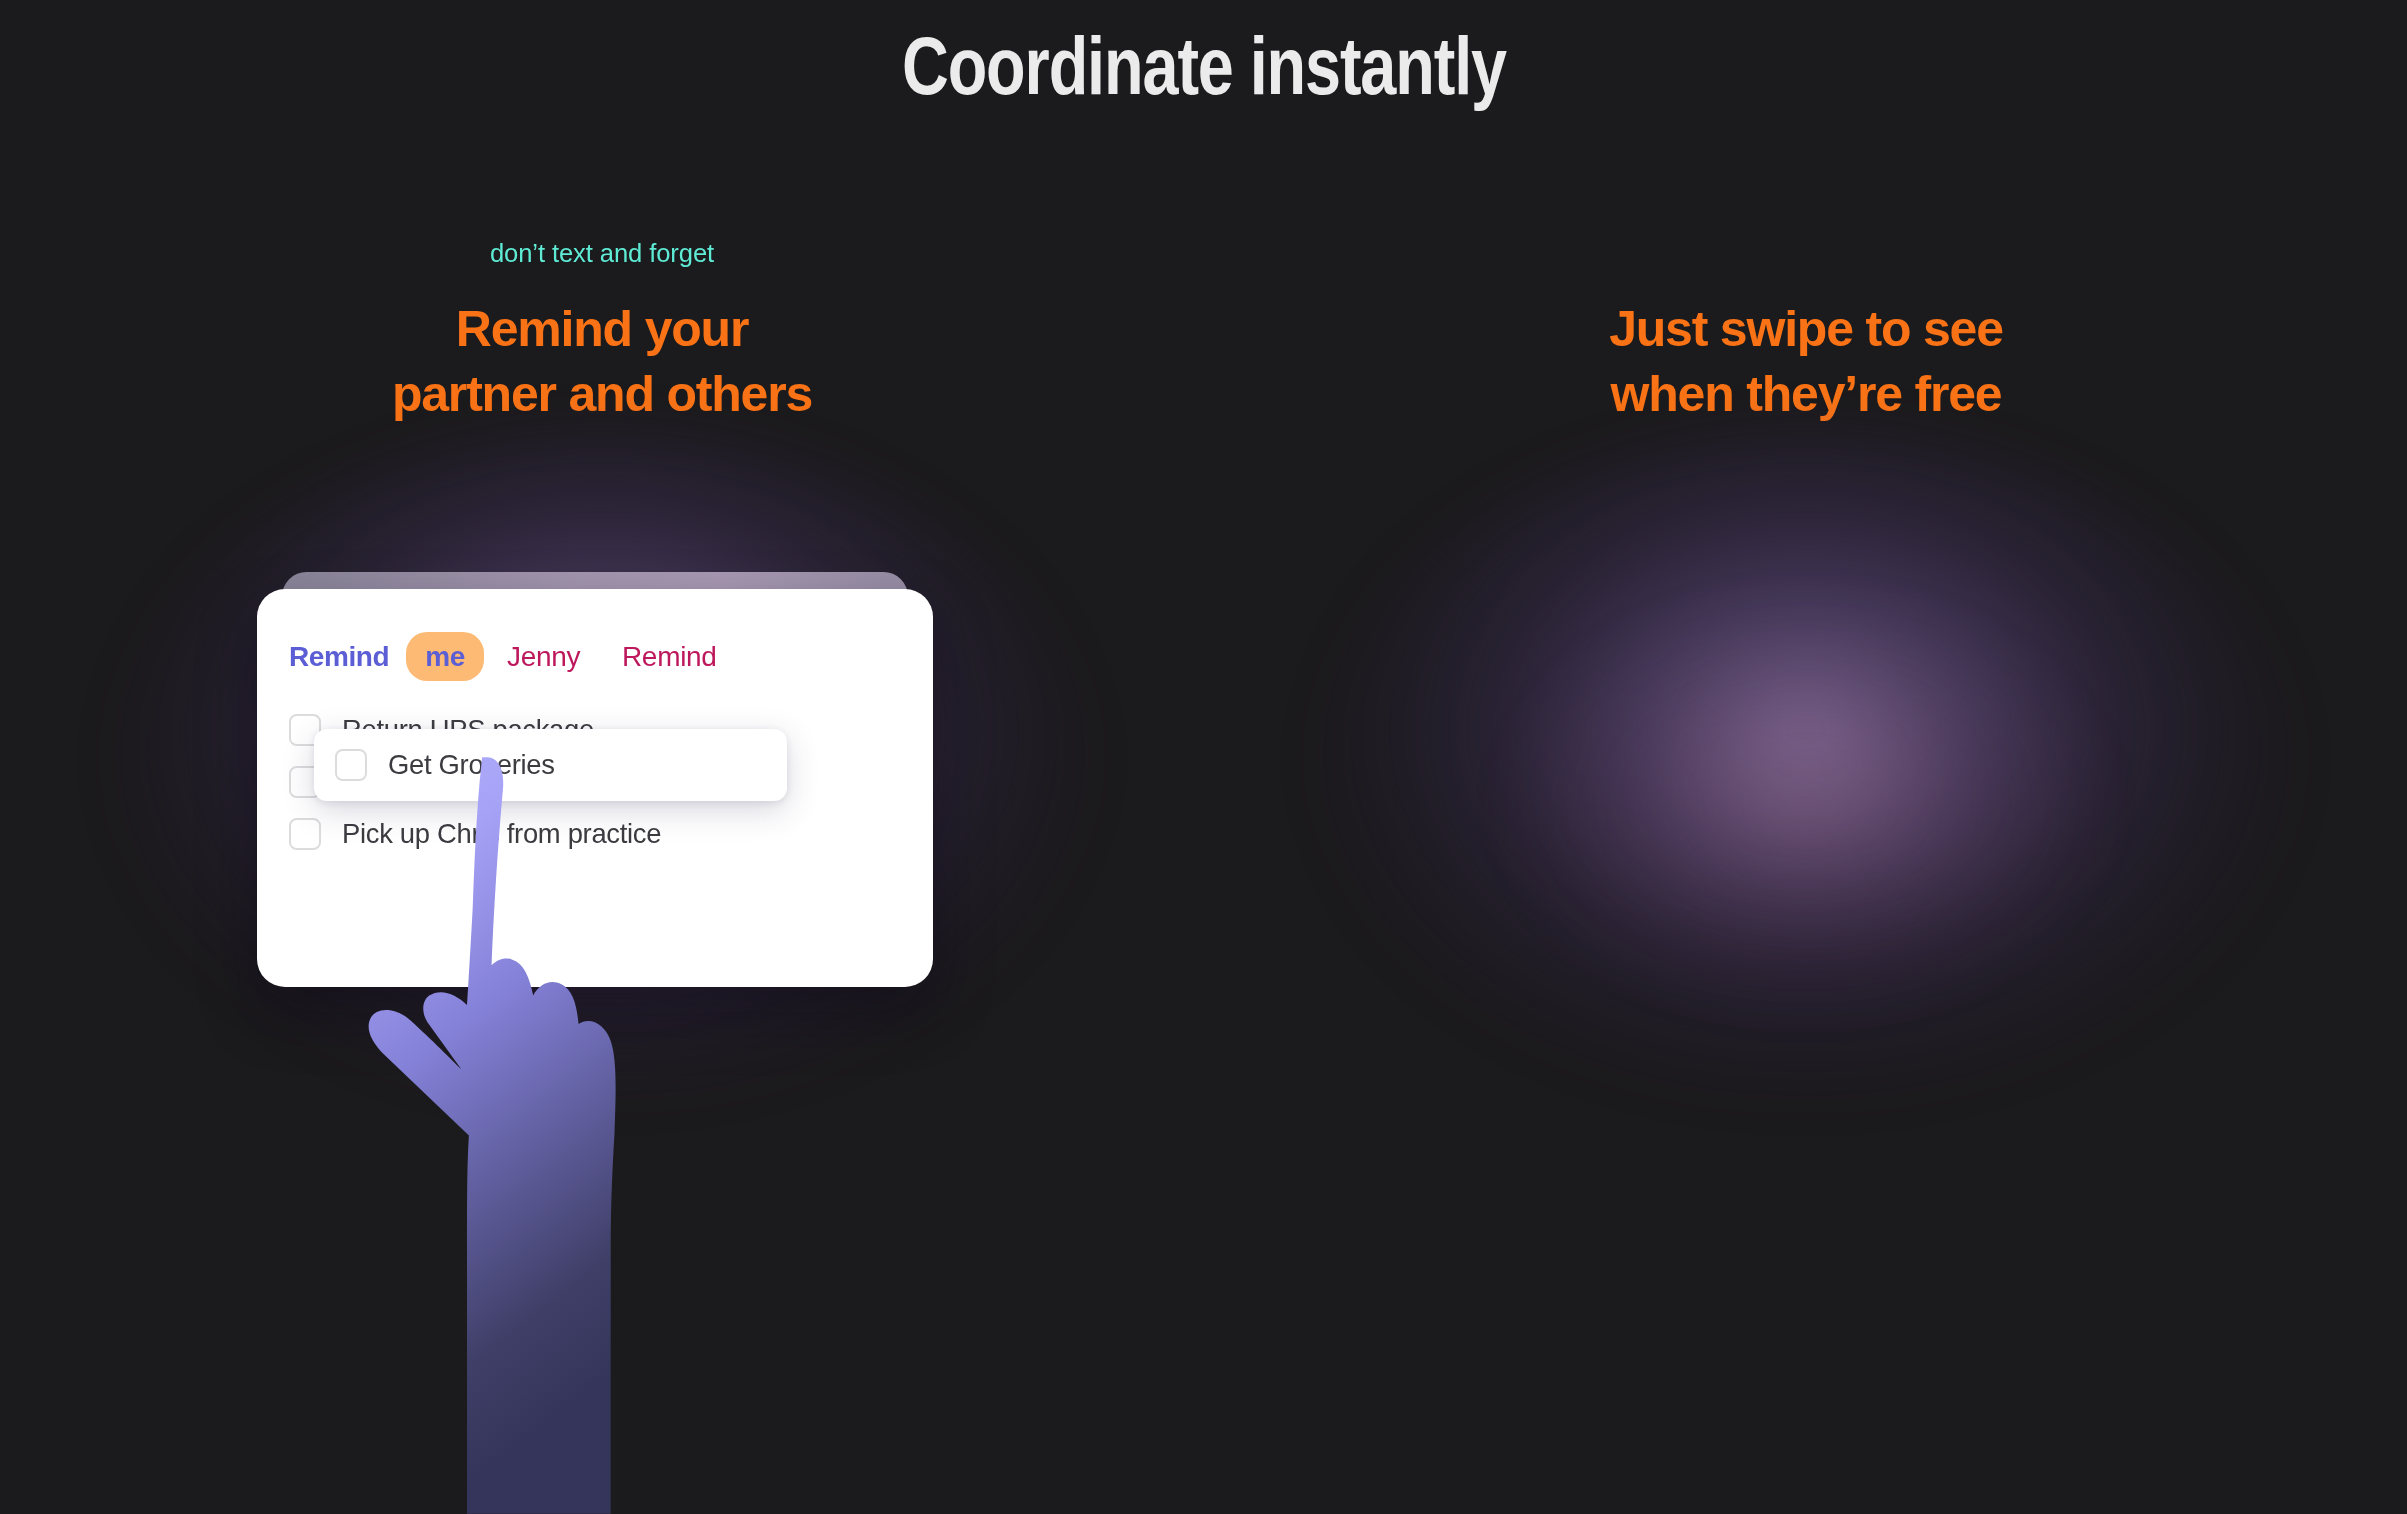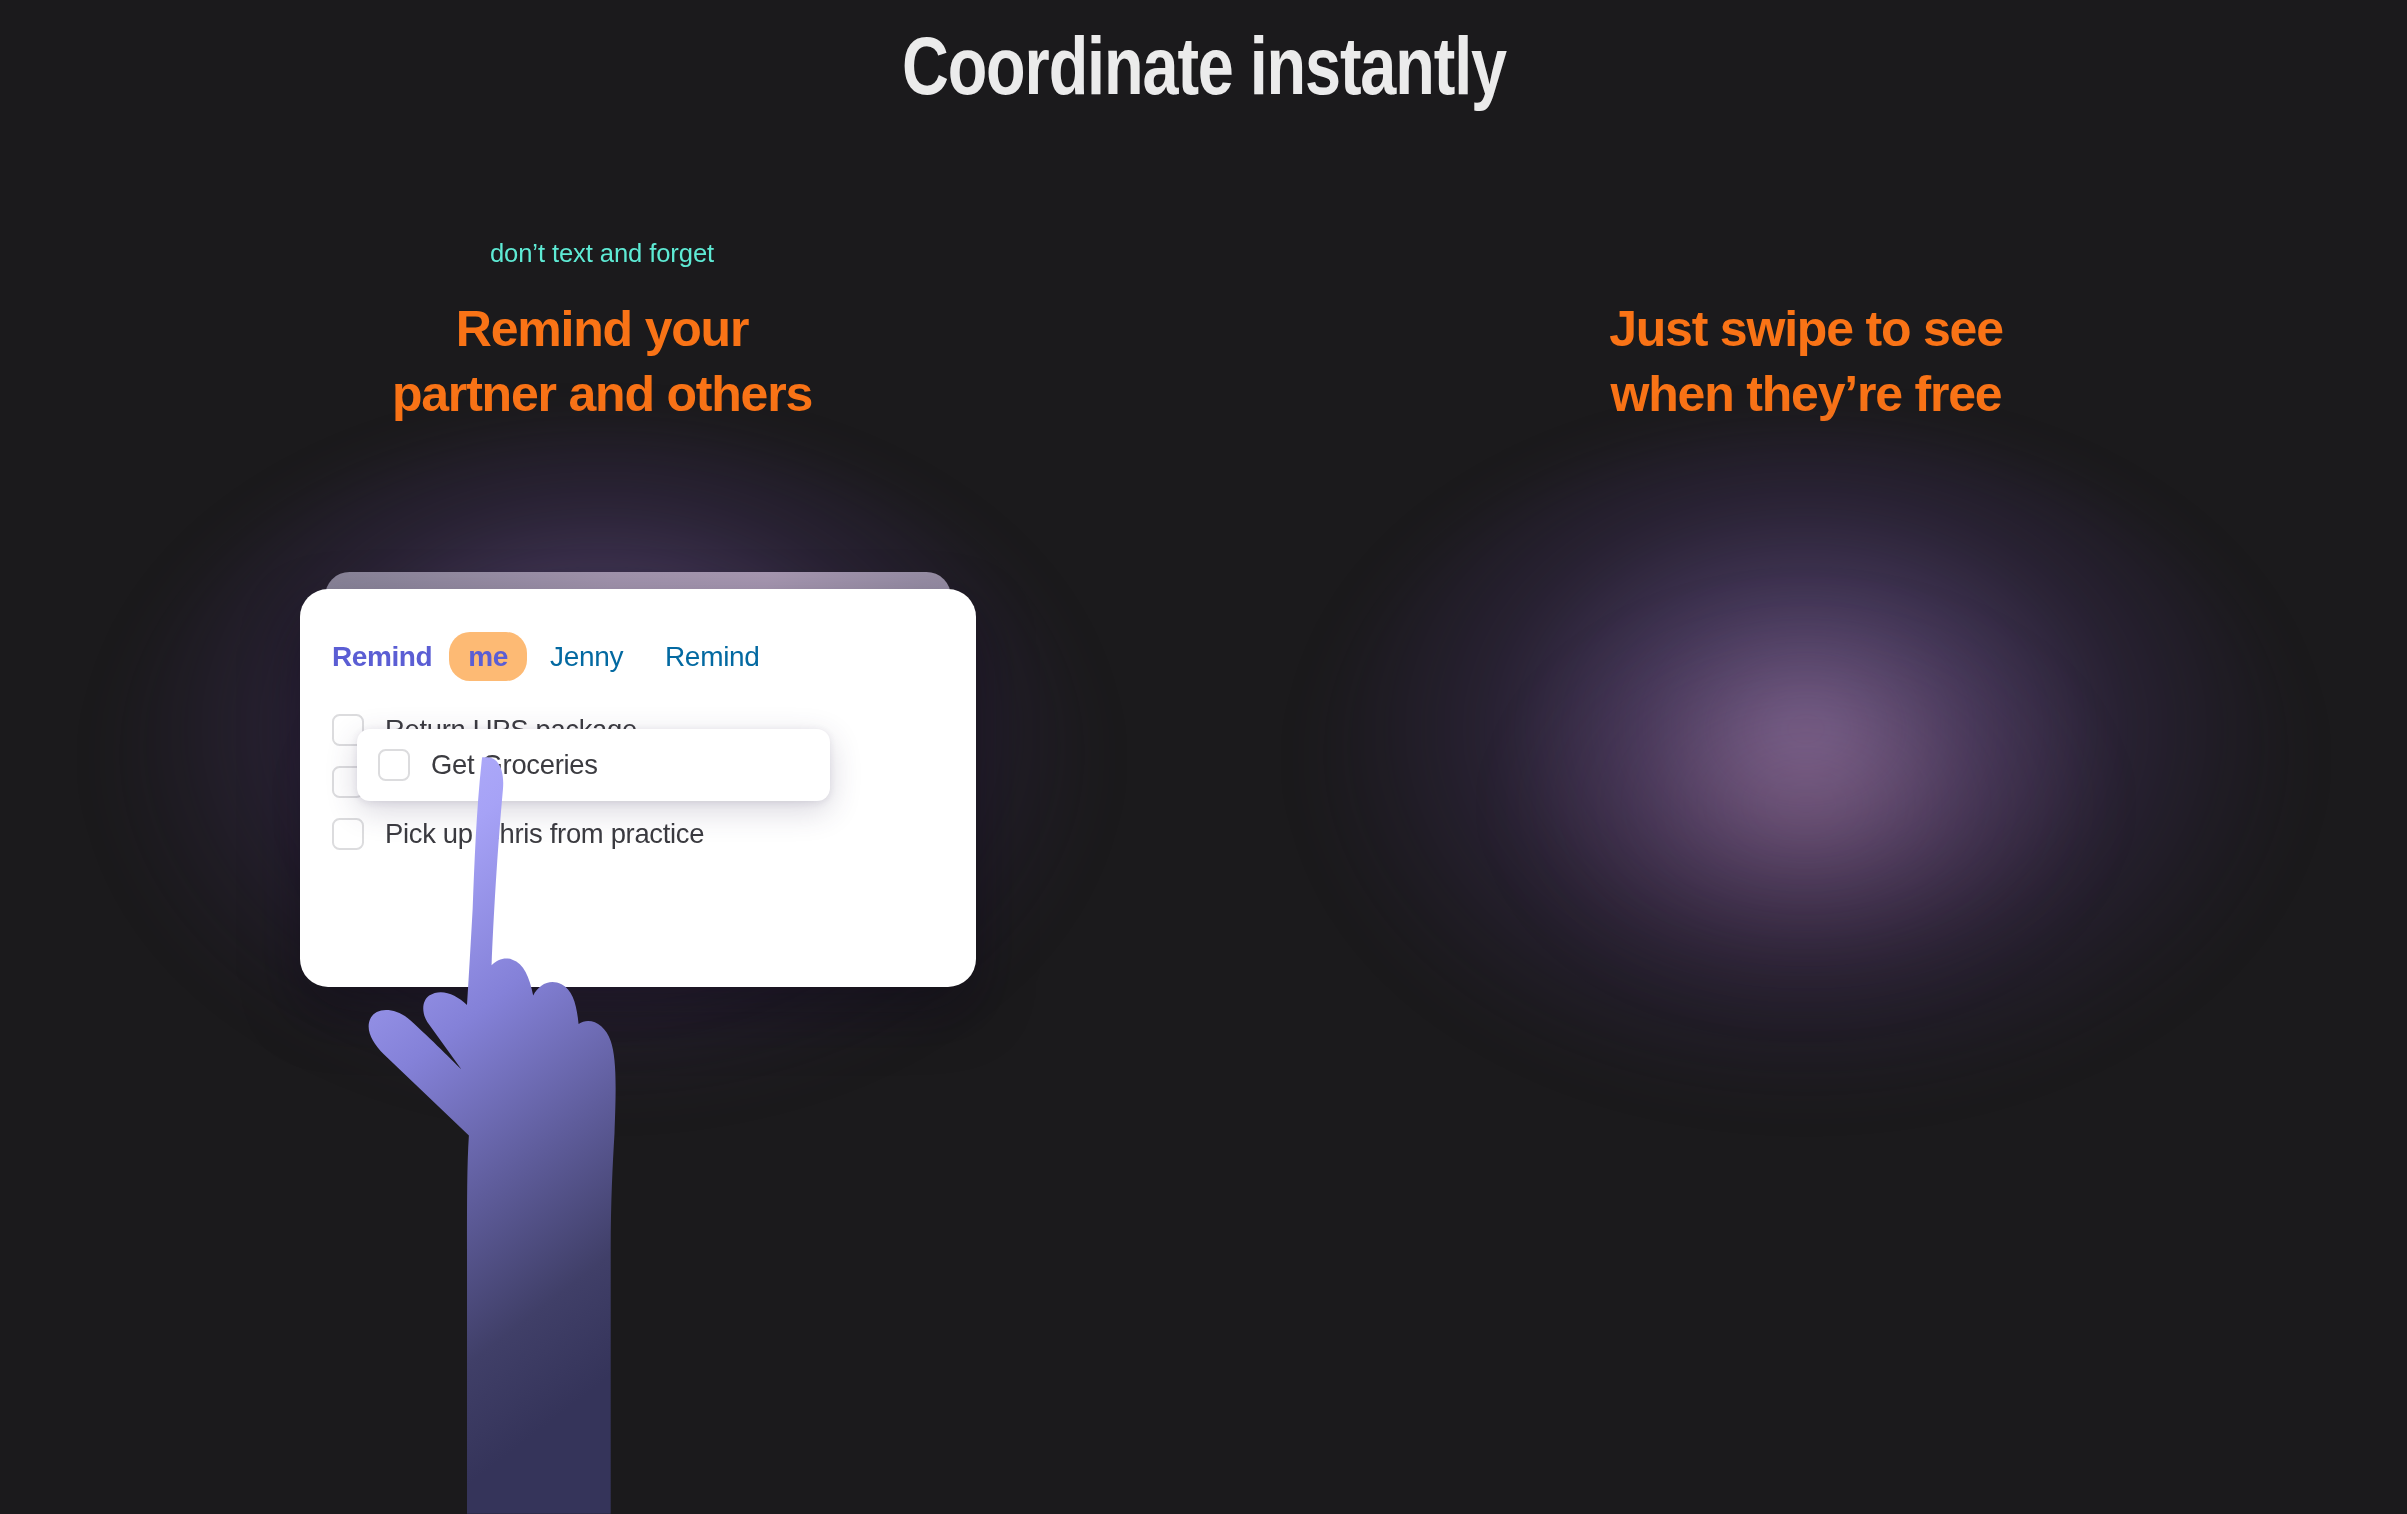--- a/index.html
+++ b/index.html
@@ -133,42 +133,41 @@
     overflow: hidden;
     box-shadow: 0 24.6px 57px rgba(10,5,20,0.40);
   }
 
   
   #device-left {
     left: 257px;
     top: 572px;
     width: 676px;
     height: 415px;
-    margin-left: 43px;
   }
   .remind-row {
     position: absolute;
     top: 43px;
     left: 32px;
     display: flex;
     align-items: center;
     gap: 3.8px;
   }
   .remind-label {
     font-size: 28px;
     font-weight: 700;
     letter-spacing: -0.4px;
     color: #5b5ed4;
     padding-right: 13.2px;
   }
   .chip {
     font-size: 28px;
     font-weight: 500;
     letter-spacing: -0.3px;
-    color: #0369a1;
+    color: #be185d;
     padding: 8.5px 19px;
     border-radius: 21px;
     white-space: nowrap;
   }
   .chip.selected {
     color: #5b5ed4;
     font-weight: 600;
     background: #fdba74;
   }
 

